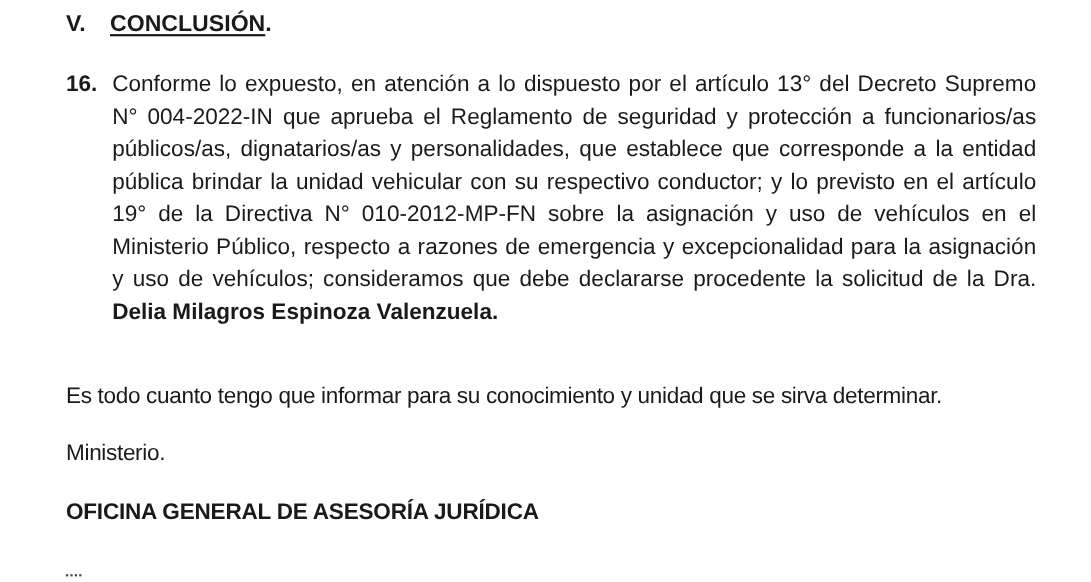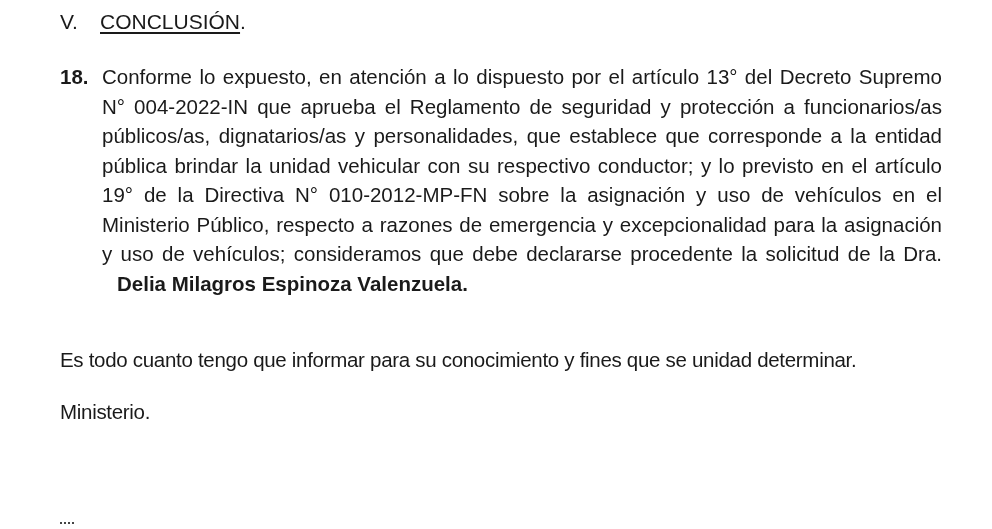--- a/index.html
+++ b/index.html
@@ -1,40 +1,41 @@
 <!DOCTYPE html>
 <html><head>
 <meta charset="utf-8">
 <style>
   html, body { margin:0; padding:0; background:#ffffff; }
   body { width:992px; height:529px; overflow:hidden; position:relative;
          font-family:"Liberation Sans", sans-serif; color:#1a1a1a; }
-  .heading { position:absolute; left:60px; top:10px; font-size:21px; font-weight:normal; white-space:nowrap; }
+  .heading { position:absolute; left:60px; top:10px; font-size:21px; font-weight:bold; white-space:nowrap; }
   .heading .num { display:inline-block; width:40px; }
   .heading .title { text-decoration:underline; text-underline-offset:3px; }
   .item { position:absolute; left:60px; top:62px; width:882px; font-size:20.5px; line-height:29.5px; }
   .item .num { position:absolute; left:0; top:0; font-weight:bold; }
   .item .body { margin-left:42px; text-align:justify; }
-  .item .body b { font-weight:bold;margin-left:15px; }
+  .item .body b { font-weight:bold; }
   .closing { position:absolute; left:60px; top:348px; font-size:20.5px; white-space:nowrap; letter-spacing:-0.3px; }
   .regards { position:absolute; left:60px; top:400px; font-size:20.5px; letter-spacing:-0.3px; }
   .sig { position:absolute; left:60px; top:453px; font-size:20.5px; font-weight:bold; line-height:26px; letter-spacing:-0.2px; }
   .frag { position:absolute; left:60px; top:522px; width:14px; height:4px; border-top:2px dotted #444; }
 </style>
 </head>
 <body>
 
 <div class="heading">
   <span class="num">V.</span><span class="title">CONCLUSIÓN</span><span>.</span>
 </div>
 
 <div class="item">
-  <span class="num">18.</span>
+  <span class="num">16.</span>
   <div class="body"><span>Conforme lo expuesto, en atención a lo dispuesto por el artículo 13° del Decreto Supremo N° 004-2022-IN que aprueba el Reglamento de seguridad y protección a funcionarios/as públicos/as, dignatarios/as y personalidades, que establece que corresponde a la entidad pública brindar la unidad vehicular con su respectivo conductor; y lo previsto en el artículo 19° de la Directiva N° 010-2012-MP-FN sobre la asignación y uso de vehículos en el Ministerio Público, respecto a razones de emergencia y excepcionalidad para la asignación y uso de vehículos; consideramos que debe declararse procedente la solicitud de la Dra. </span><b>Delia Milagros Espinoza Valenzuela.</b></div>
 </div>
 
-<div class="closing">Es todo cuanto tengo que informar para su conocimiento y fines que se unidad determinar.</div>
+<div class="closing">Es todo cuanto tengo que informar para su conocimiento y unidad que se sirva determinar.</div>
 <div class="regards">Ministerio.</div>
 
 <div class="sig">
+  <div>OFICINA GENERAL DE ASESORÍA JURÍDICA</div>
 </div>
 
 <div class="frag"></div>
 
 </body></html>

